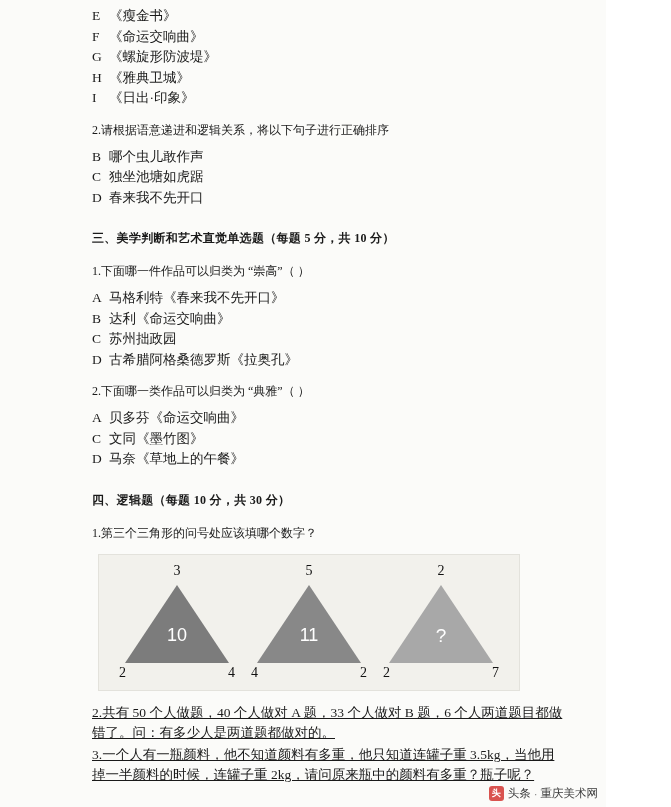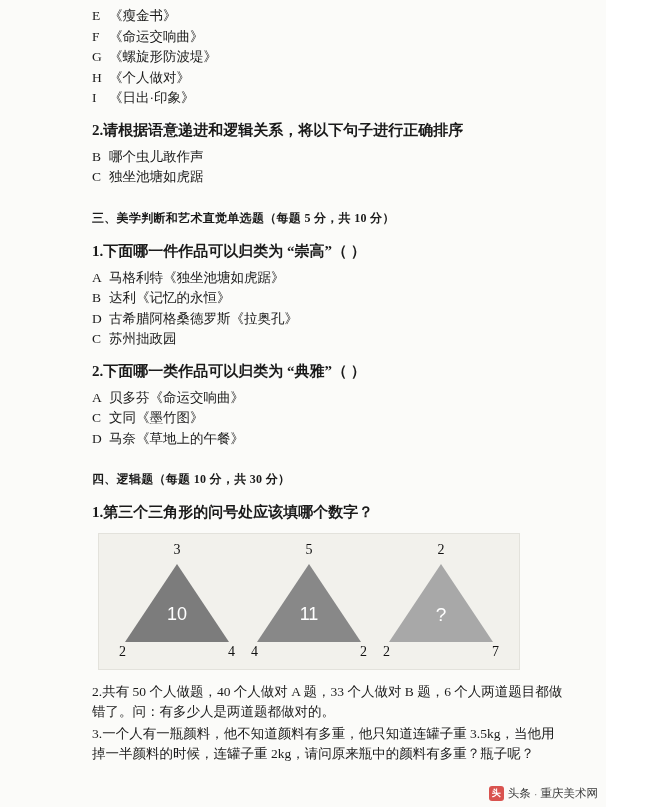--- a/index.html
+++ b/index.html
@@ -31,26 +31,25 @@
   .item {
     font-size: 13.5px;
     line-height: 20.5px;
     white-space: nowrap;
   }
   .item .lbl {
     display: inline-block;
     width: 17px;
   }
   .q {
-    font-size: 15px;
+    font-size: 12px;
     line-height: 21px;
     margin-top: 11px;
     margin-bottom: 6px;
     white-space: nowrap;
-    font-weight: bold;
   }
   .section-head {
     font-size: 12px;
     font-weight: bold;
     line-height: 22px;
     margin-top: 19px;
     margin-bottom: 12px;
     white-space: nowrap;
     letter-spacing: 0.3px;
   }
@@ -110,21 +109,21 @@
     font-size: 18px;
     color: #ffffff;
     font-family: "Liberation Sans", sans-serif;
   }
   .inner.qm { font-size: 19px; }
   .tail {
     font-size: 13.5px;
     line-height: 20px;
     margin-top: 12px;
   }
-  .tail div { white-space: nowrap; }
+  .tail div { white-space: nowrap; text-decoration: underline; }
   
   .footer-badge {
     position: absolute;
     right: 8px;
     bottom: 6px;
     display: flex;
     align-items: center;
     font-family: "Liberation Sans", "DejaVu Sans", sans-serif;
     font-size: 11.5px;
     color: #3a3a3a;
@@ -149,39 +148,40 @@
 </head>
 <body>
 
 <div class="page">
   <div class="content">
 
     <div class="group">
       <div class="item"><span class="lbl">E</span><span>《瘦金书》</span></div>
       <div class="item"><span class="lbl">F</span><span>《命运交响曲》</span></div>
       <div class="item"><span class="lbl">G</span><span>《螺旋形防波堤》</span></div>
-      <div class="item"><span class="lbl">H</span><span>《个人做对》</span></div>
+      <div class="item"><span class="lbl">H</span><span>《雅典卫城》</span></div>
       <div class="item"><span class="lbl">I</span><span>《日出·印象》</span></div>
     </div>
 
     <div class="q">2.请根据语意递进和逻辑关系，将以下句子进行正确排序</div>
 
     <div class="group">
       <div class="item"><span class="lbl">B</span><span>哪个虫儿敢作声</span></div>
       <div class="item"><span class="lbl">C</span><span>独坐池塘如虎踞</span></div>
+      <div class="item"><span class="lbl">D</span><span>春来我不先开口</span></div>
     </div>
 
     <div class="section-head">三、美学判断和艺术直觉单选题（每题 5 分，共 10 分）</div>
 
     <div class="q">1.下面哪一件作品可以归类为 “崇高”（    ）</div>
     <div class="group">
-      <div class="item"><span class="lbl">A</span><span>马格利特《独坐池塘如虎踞》</span></div>
-      <div class="item"><span class="lbl">B</span><span>达利《记忆的永恒》</span></div>
+      <div class="item"><span class="lbl">A</span><span>马格利特《春来我不先开口》</span></div>
+      <div class="item"><span class="lbl">B</span><span>达利《命运交响曲》</span></div>
+      <div class="item"><span class="lbl">C</span><span>苏州拙政园</span></div>
       <div class="item"><span class="lbl">D</span><span>古希腊阿格桑德罗斯《拉奥孔》</span></div>
-      <div class="item"><span class="lbl">C</span><span>苏州拙政园</span></div>
     </div>
 
     <div class="q">2.下面哪一类作品可以归类为 “典雅”（    ）</div>
     <div class="group">
       <div class="item"><span class="lbl">A</span><span>贝多芬《命运交响曲》</span></div>
       <div class="item"><span class="lbl">C</span><span>文同《墨竹图》</span></div>
       <div class="item"><span class="lbl">D</span><span>马奈《草地上的午餐》</span></div>
     </div>
 
     <div class="section-head">四、逻辑题（每题 10 分，共 30 分）</div>

